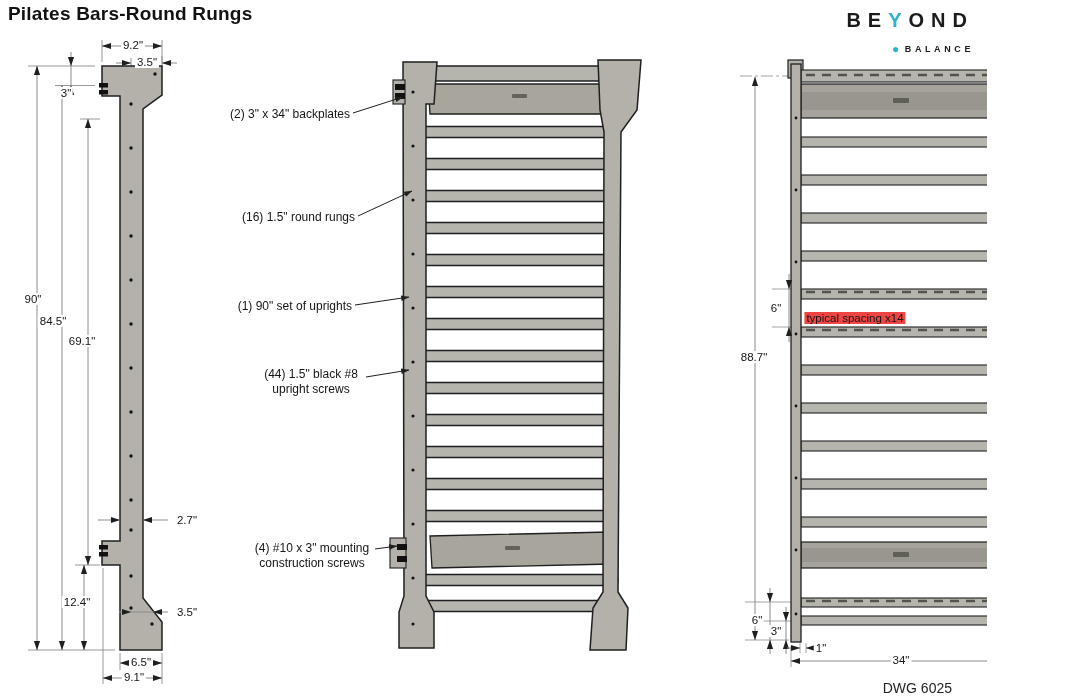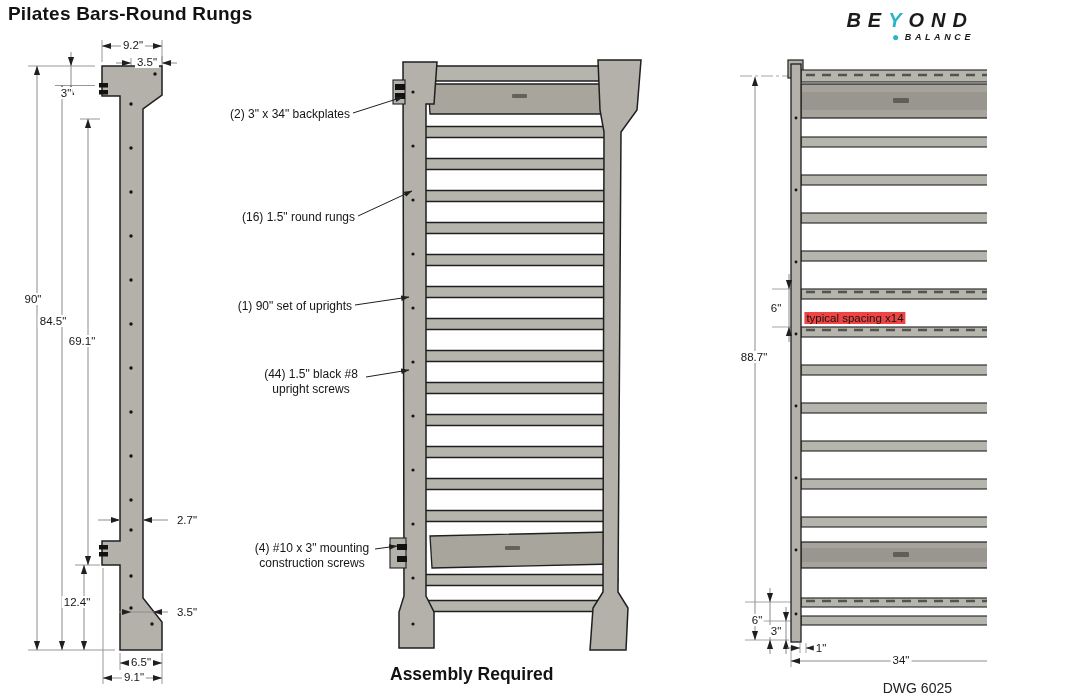--- a/index.html
+++ b/index.html
@@ -8,24 +8,24 @@
   svg{position:absolute;left:0;top:0;}
   .title{position:absolute;left:8px;top:3px;font-size:19px;font-weight:bold;letter-spacing:.2px;color:#121212;}
   .dim{position:absolute;transform:translate(-50%,-50%);font-size:11.5px;color:#151515;
        background:#fff;padding:0 2px;white-space:nowrap;line-height:1.05;}
   .note{background:#ef4444;}
   .callout{position:absolute;font-size:12px;color:#151515;line-height:15px;white-space:pre-line;}
   .rt{text-align:right;}
   .ct{text-align:center;}
   .assembly{position:absolute;left:390px;top:664px;font-size:17.5px;font-weight:bold;color:#121212;}
   .dwg{position:absolute;right:35px;top:680px;font-size:14px;color:#222;}
-  .logo{position:absolute;top:9px;right:13px;text-align:right;font-style:italic;}
+  .logo{position:absolute;top:9px;right:13px;text-align:right;}
   .logo-top{font-size:20px;font-weight:600;letter-spacing:7px;color:#1b1b1b;line-height:22px;}
   .logo-accent{color:#29b4ca;}
-  .logo-bottom{font-size:9px;font-weight:bold;letter-spacing:3.6px;color:#1b1b1b;line-height:10px;margin-top:1px;}
+  .logo-bottom{font-size:9px;font-weight:bold;letter-spacing:3.6px;color:#1b1b1b;line-height:10px;margin-top:13px;}
   .logo-dot{color:#29b4ca;font-size:12px;line-height:10px;vertical-align:-1px;margin-right:2px;}
 </style>
 </head>
 <body>
 
 <div id="canvas">
 
   <svg width="1080" height="699" viewBox="0 0 1080 699">
     <defs>
       <marker id="arr" viewBox="0 0 10 8" refX="9.4" refY="4" markerWidth="10" markerHeight="8" orient="auto-start-reverse">
@@ -277,16 +277,15 @@
   <span class="dim" style="left:901px;top:660px">34"</span>
 
   <div class="callout rt" style="left:180px;top:107px;width:170px">(2) 3" x 34" backplates</div>
   <div class="callout rt" style="left:185px;top:210px;width:170px">(16) 1.5" round rungs</div>
   <div class="callout rt" style="left:182px;top:299px;width:170px">(1) 90" set of uprights</div>
   <div class="callout ct" style="left:226px;top:367px;width:170px">(44) 1.5" black #8
 upright screws</div>
   <div class="callout ct" style="left:227px;top:541px;width:170px">(4) #10 x 3" mounting
 construction screws</div>
 
-  <div class="assembly">Assembly Required</div>
   <div class="dwg">DWG 6025</div>
 
 </div>
 
 </body></html>

